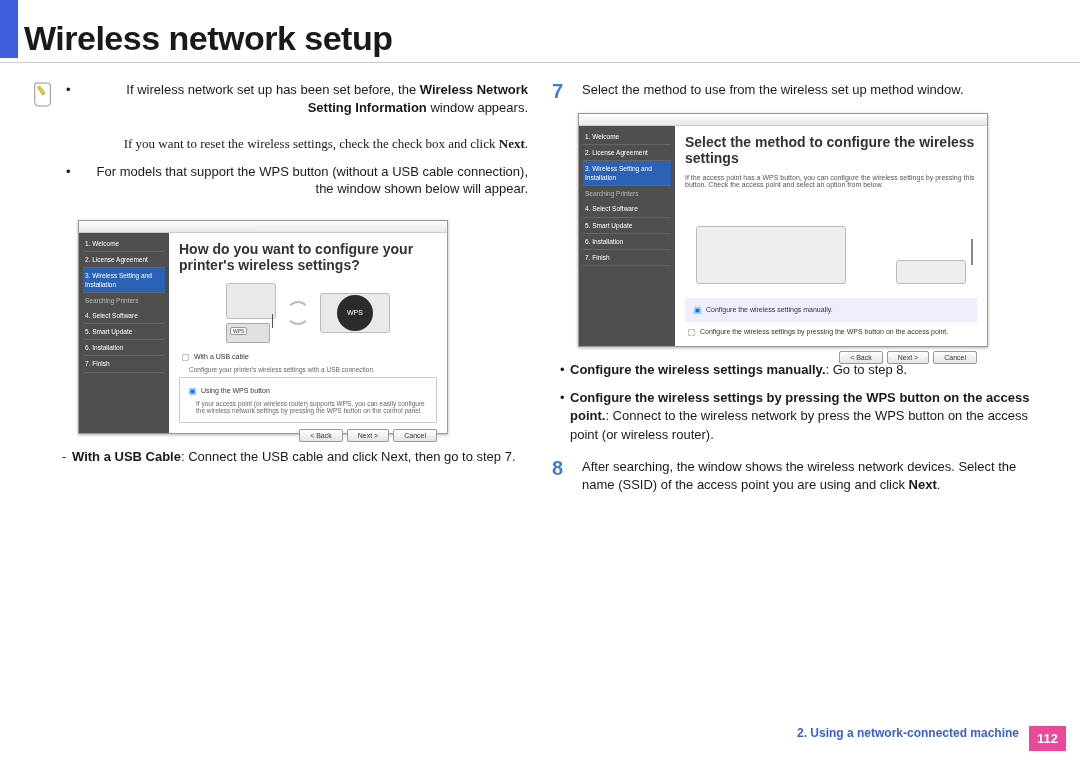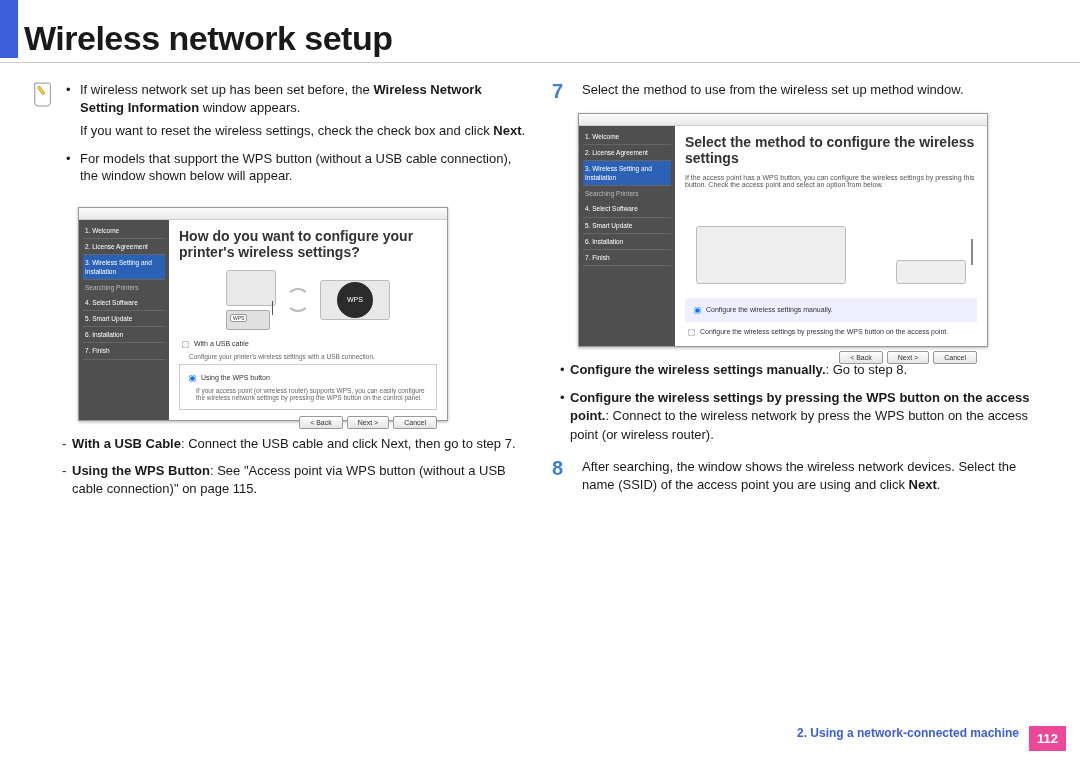--- a/index.html
+++ b/index.html
@@ -49,21 +49,21 @@
     gap: 8px;
   }
   .note-icon {
     width: 22px;
     height: 28px;
     flex-shrink: 0;
     position: relative;
   }
   .note-icon svg { width: 100%; height: 100%; }
   .bullets { list-style: none; padding-left: 4px; }
-  .bullets > li { position: relative; padding-left: 14px; margin-bottom: 10px; line-height: 1.35; }
+  .bullets > li { position: relative; padding-left: 14px; margin-bottom: 10px; line-height: 1.35; text-align: right; }
   .bullets > li::before { content: "•"; position: absolute; left: 0; top: 0; }
   .sub { padding-left: 18px; margin-top: 4px; line-height: 1.35; }
   .screenshot {
     border: 1px solid #999;
     width: 370px;
     margin: 12px 0 14px 46px;
     background: #f7f7f7;
     font-size: 8px;
     box-shadow: 0 1px 3px rgba(0,0,0,.3);
   }
@@ -149,21 +149,21 @@
     <div class="note-row">
       <div class="note-icon">
         <svg viewBox="0 0 24 30">
             <path d="M3 2 L18 2 Q20 2 20 5 L20 23 Q20 27 15 27 L7 27 Q3 27 3 23 Z" fill="#fff" stroke="#888"></path>
             <path d="M6 7 L12 15 L14 13 L8 5 Z" fill="#f6c945" stroke="#c89a20"></path>
           </svg>
       </div>
       <ul class="bullets">
         <li>
           <span>If wireless network set up has been set before, the </span><b>Wireless Network Setting Information</b><span> window appears.</span>
-          <div class="sub" style="padding-left:0; margin-top:6px;">
+          <div class="sub" style="padding-left:0; margin-top:19px;font-family:Liberation Serif, serif;">
             <span>If you want to reset the wireless settings, check the check box and click </span><b>Next</b><span>.</span>
           </div>
         </li>
         <li>For models that support the WPS button (without a USB cable connection), the window shown below will appear.</li>
       </ul>
     </div>
 
     <div class="screenshot">
       <div class="ss-top"></div>
       <div class="ss-body">
@@ -205,21 +205,20 @@
             <div class="ss-btn">&lt; Back</div>
             <div class="ss-btn">Next &gt;</div>
             <div class="ss-btn">Cancel</div>
           </div>
         </div>
       </div>
     </div>
 
     <ul class="dash-list">
       <li><b>With a USB Cable</b><span>: Connect the USB cable and click Next, then go to step 7.</span></li>
-      <li><b>Using the WPS Button</b><span>: See "Access point via WPS button (without a USB cable connection)" on page 115.</span></li>
     </ul>
   </div>
 
   <div class="col">
     <div class="step-row">
       <div class="step-num">7</div>
       <div class="step-text">Select the method to use from the wireless set up method window.</div>
     </div>
 
     <div class="screenshot2">

